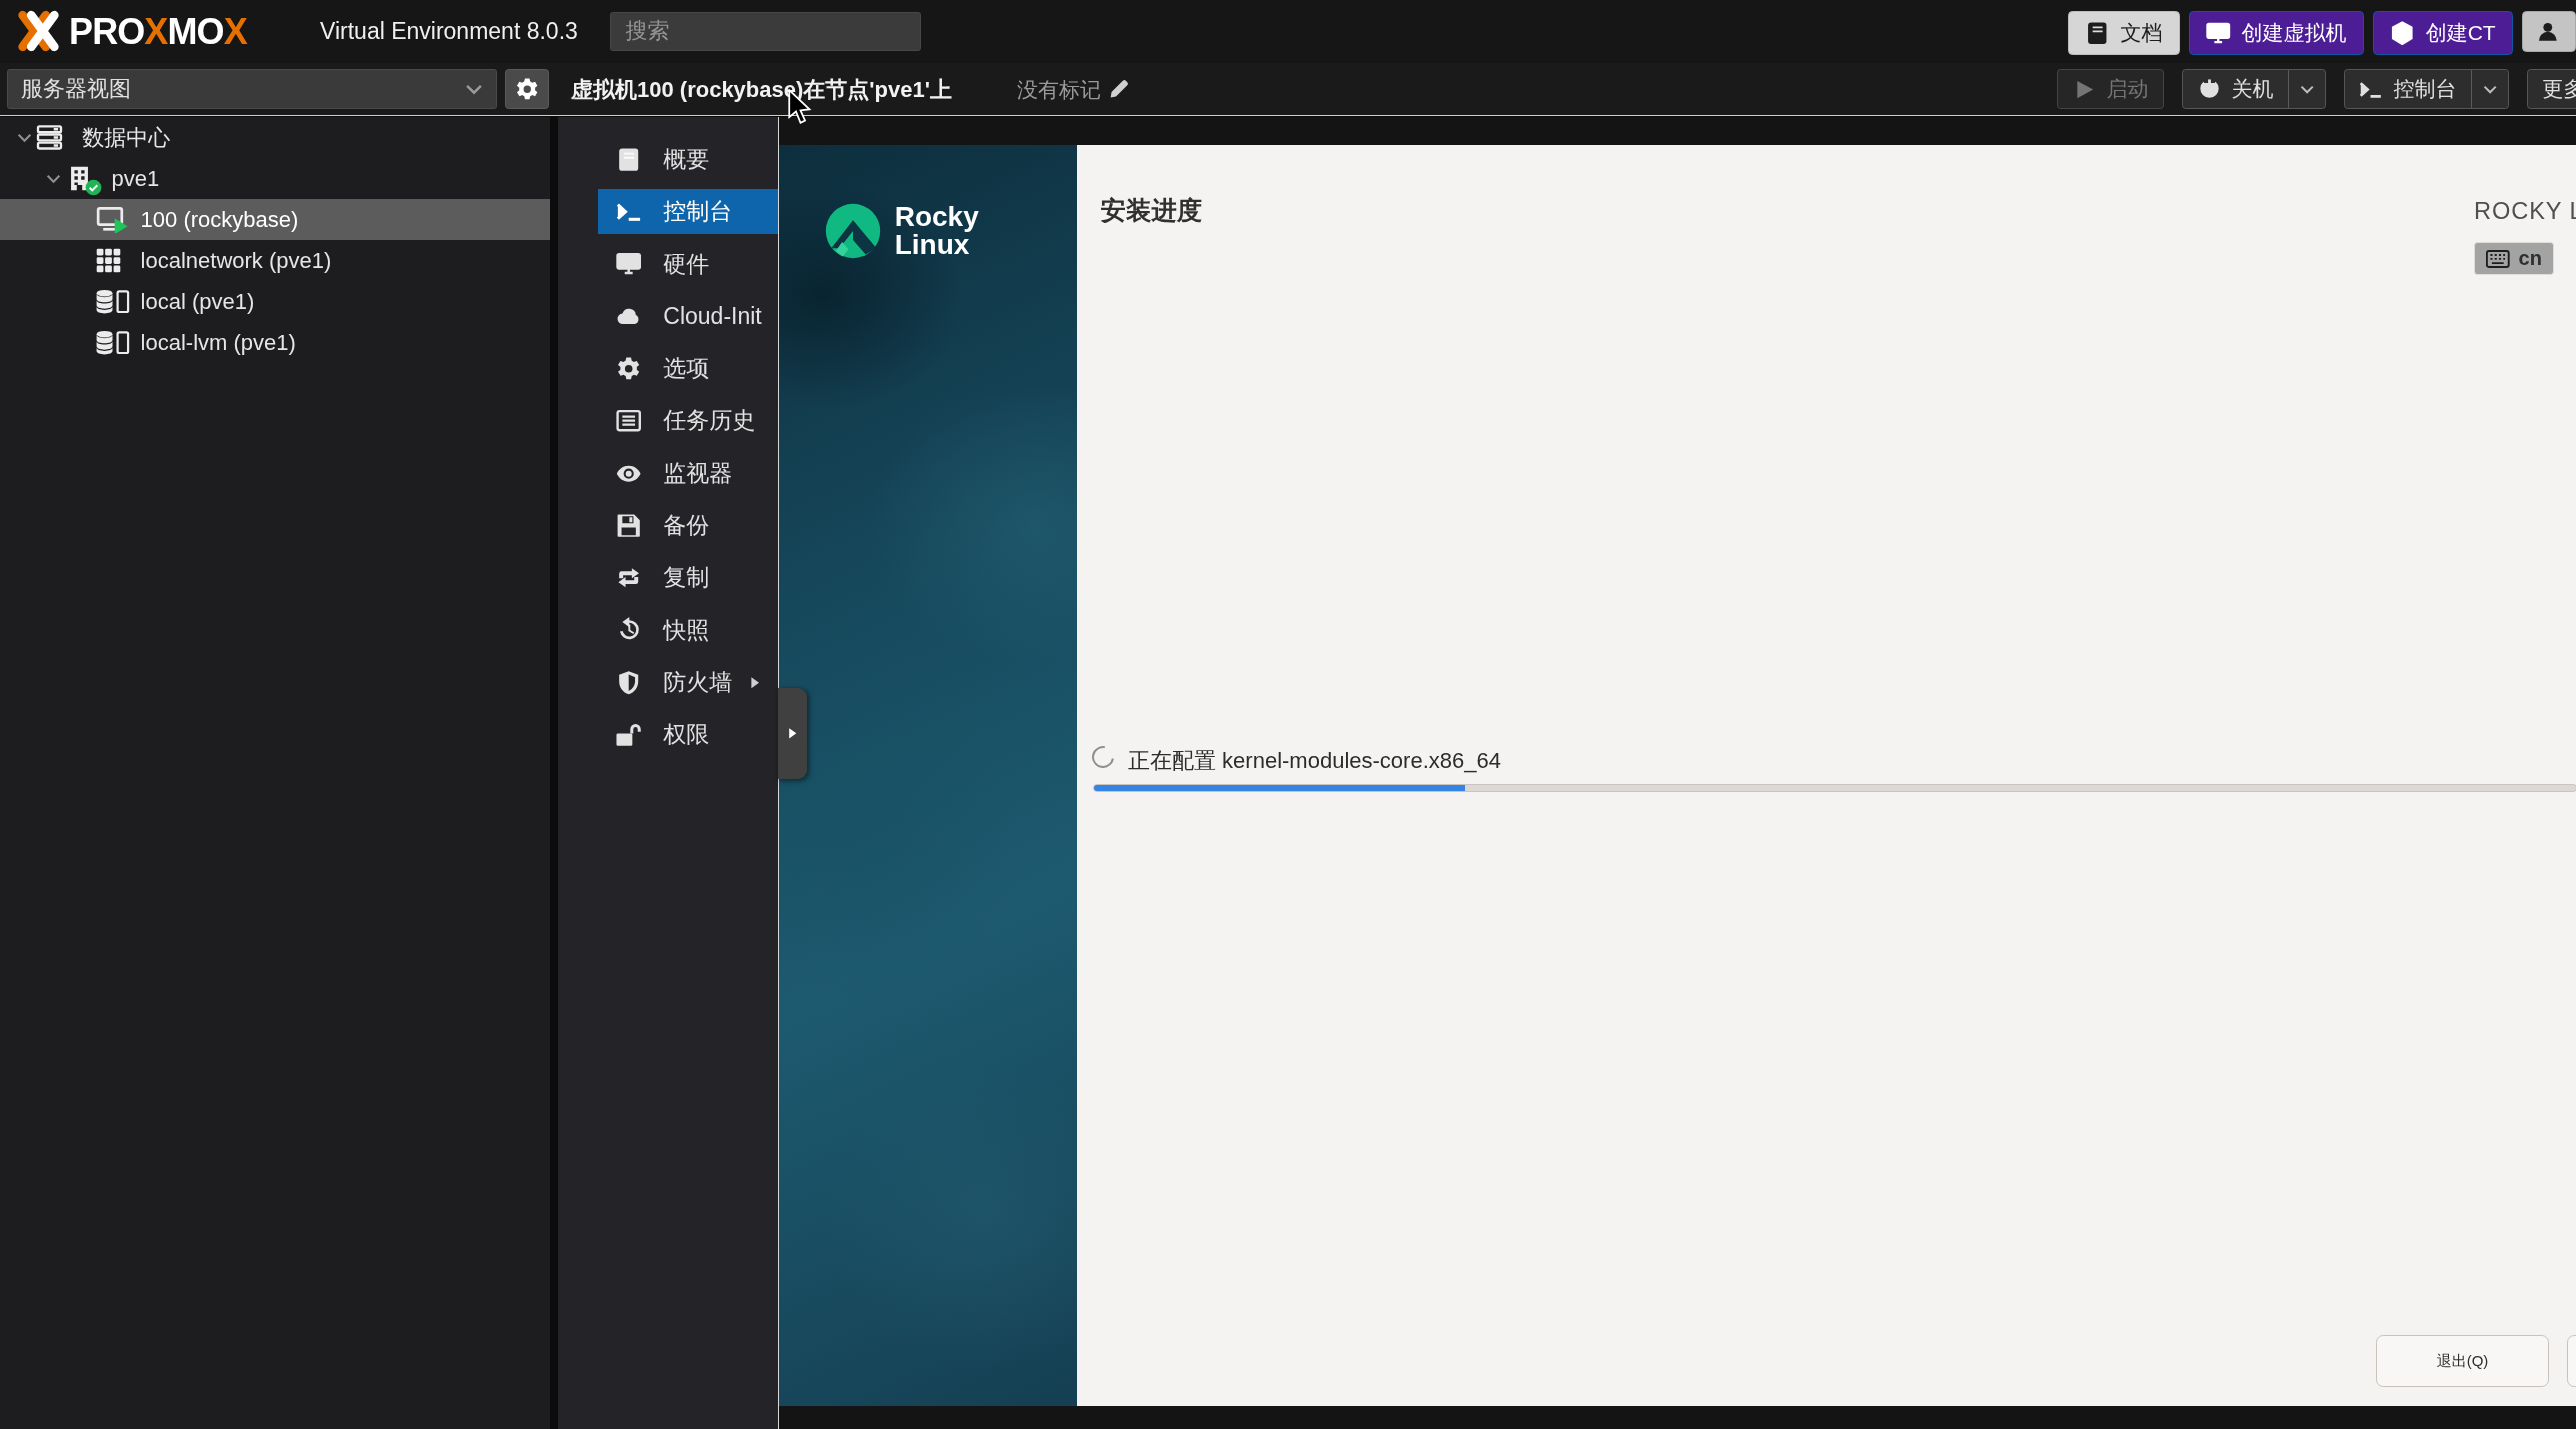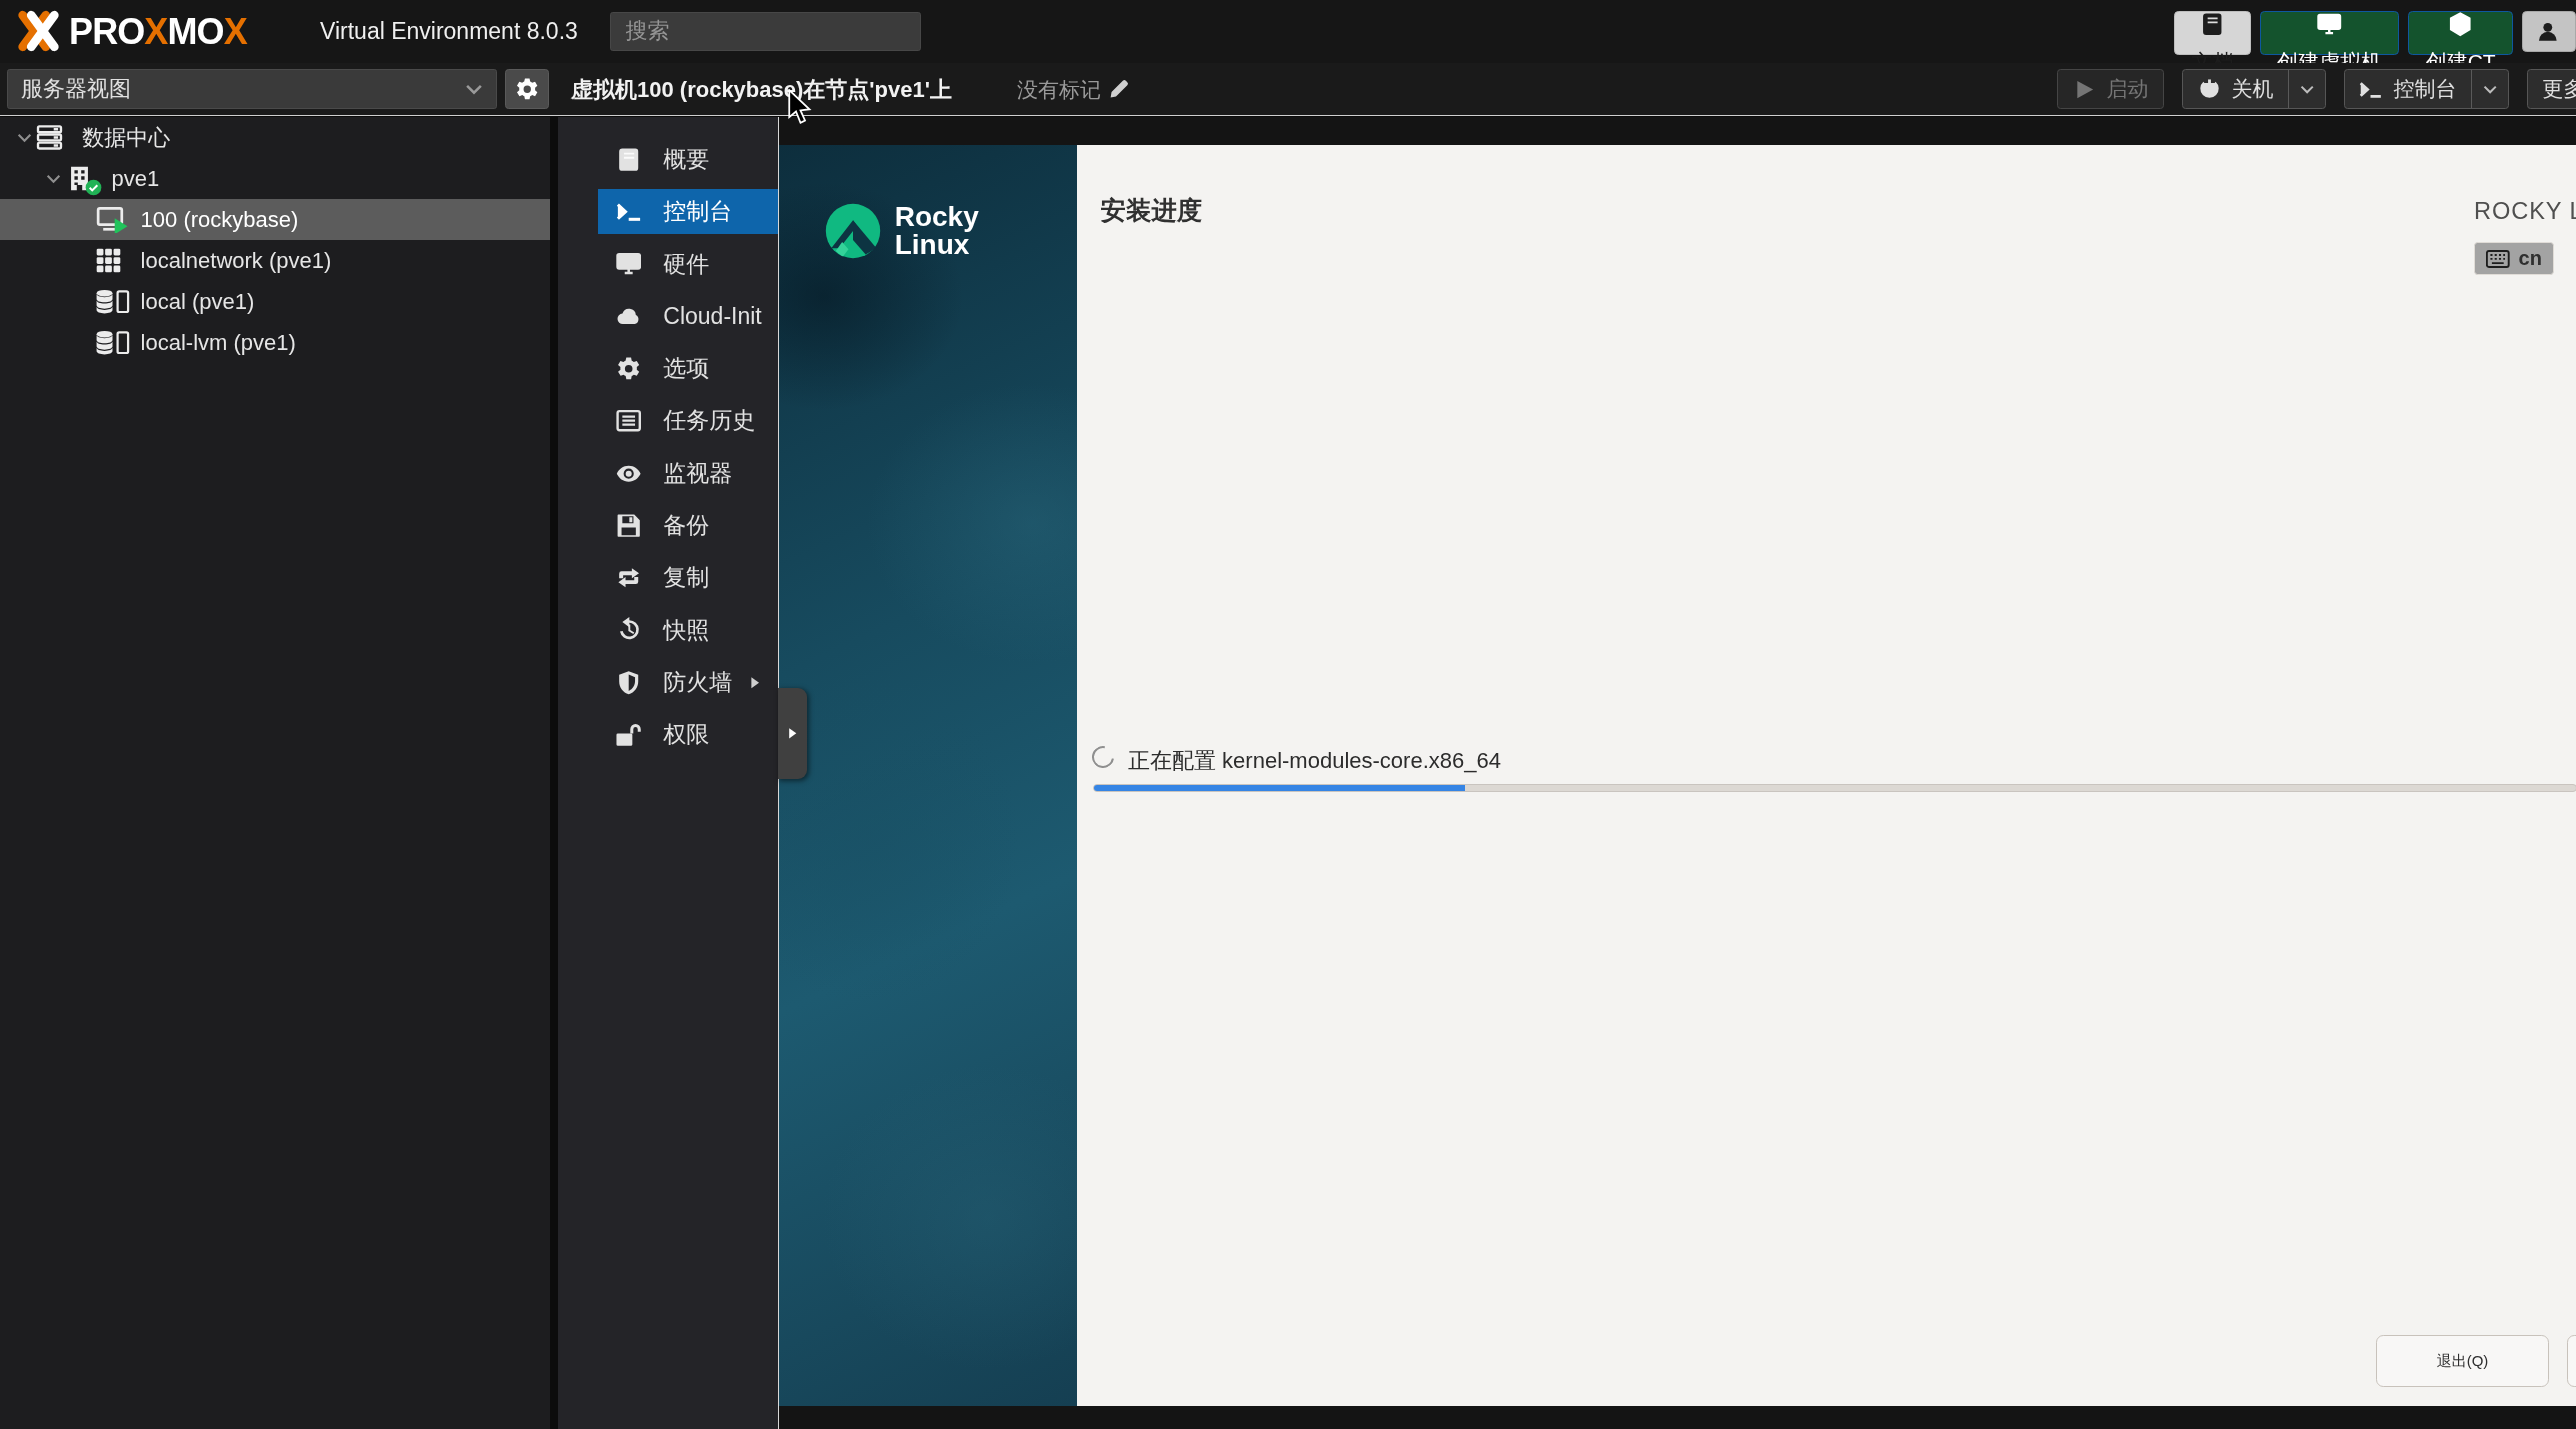--- a/index.html
+++ b/index.html
@@ -17,23 +17,23 @@
            font-size:36px; font-weight:bold; letter-spacing:-0.9px; color:#fff; }
   #brand .ox { color:#e57000; }
   #product { position:absolute; left:320px; top:0; height:63px; display:flex; align-items:center;
              font-size:23px; color:#f0f0f0; }
   #search { position:absolute; left:610px; top:11.8px; width:311px; height:39px; background:#3b3b3b;
             border:0.9px solid #474747; border-radius:2.7px; color:#eab308; font-size:22px; padding:0 14.5px;
             font-family:inherit; }
   #search::placeholder { color:#969696; }
   #topbar-buttons { position:absolute; right:0; top:11px; height:41px; display:flex; gap:9px; padding-right:0px; }
   .tb-btn { height:44px; display:inline-flex; align-items:center; gap:11px; padding:0 16.3px;
-            border-radius:4.5px; font-size:21px; white-space:nowrap; cursor:pointer;flex-direction:column; }
+            border-radius:4.5px; font-size:21px; white-space:nowrap; cursor:pointer; }
   .tb-btn.light { background:#d6d6d6; color:#1d1d1d; border:0.9px solid #bdbdbd; }
-  .tb-btn.primary { background:#14532d; color:#fff; border:0.9px solid #0e57a0; }
+  .tb-btn.primary { background:#4c1d95; color:#fff; border:0.9px solid #0e57a0; }
   .tb-btn .ic { width:24.5px; height:24.5px; }
 
   
   #row2 { position:absolute; left:0; top:63px; width:2576px; height:53px; background:#1a1a1a;
           border-bottom:1.8px solid #cfcfcf; }
   #view-combo { position:absolute; left:7.3px; top:6.4px; width:490px; height:40px; background:#3a3a3a;
                 border:0.9px solid #4a4a4a; border-radius:2.7px; display:flex; align-items:center;
                 color:#e0e0e0; font-size:22px; padding:0 12.7px; cursor:pointer; }
   #view-combo .ic { width:20px; height:20px; margin-left:auto; color:#9a9a9a; }
   #gear-btn { position:absolute; left:505px; top:6.4px; width:44px; height:40px; background:#4a4a4a;

